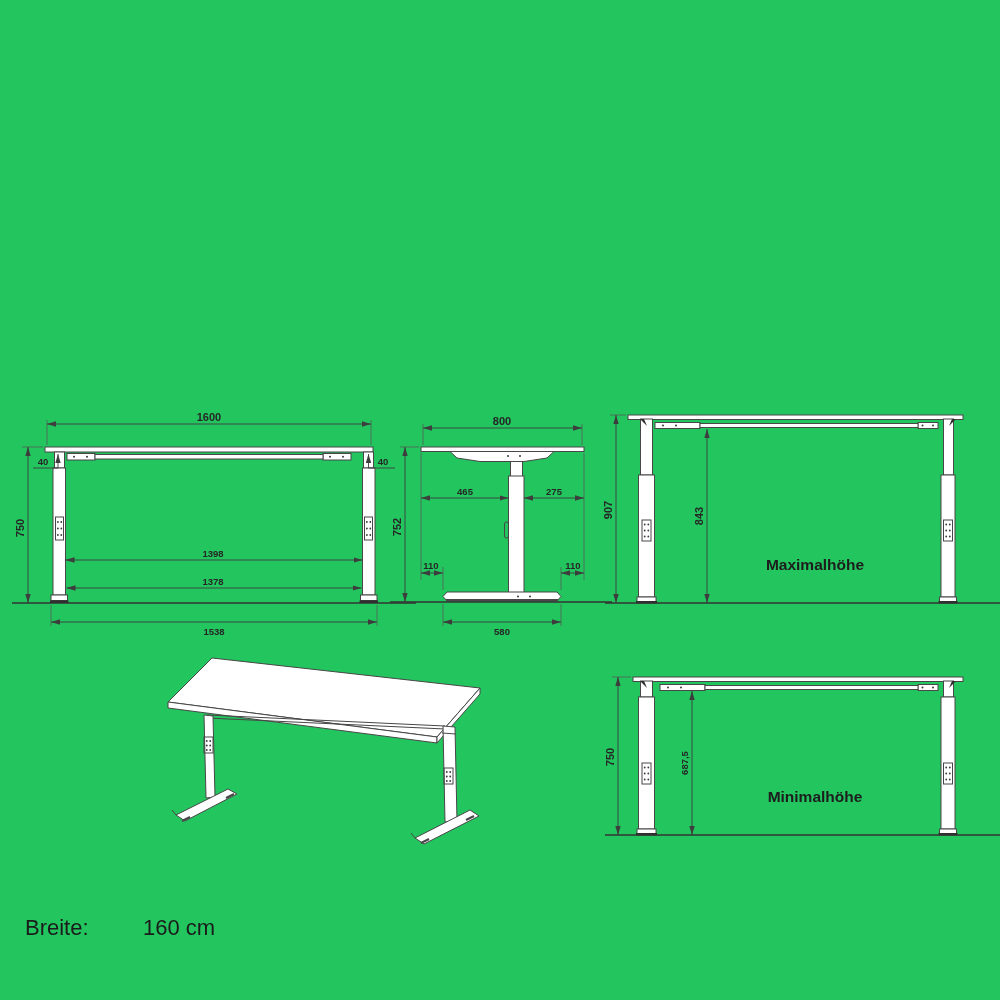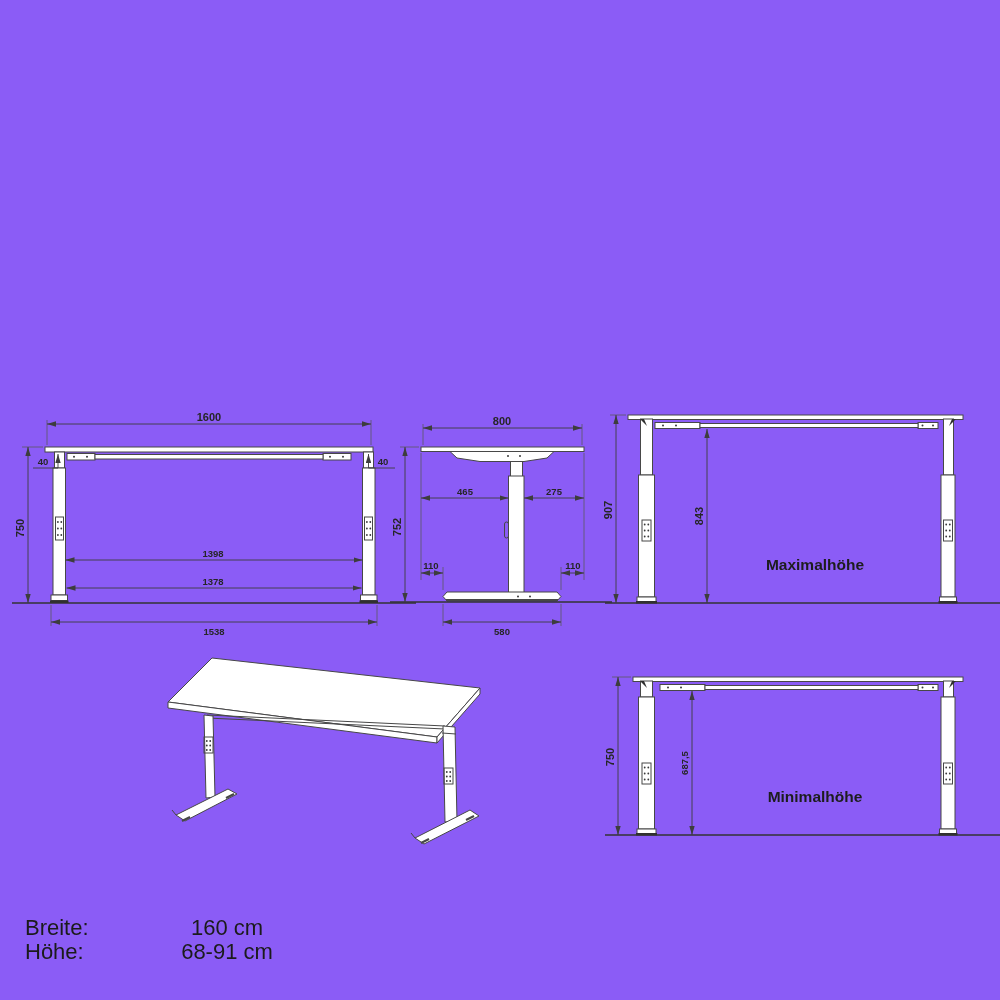--- a/index.html
+++ b/index.html
@@ -1,31 +1,31 @@
 <!DOCTYPE html>
 <html><head>
 <meta charset="utf-8">
 <style>
   html,body{margin:0;padding:0;background:#ffffff;}
-  .canvas{position:relative;width:1000px;height:1000px;background:#8b5cf6;overflow:hidden;
+  .canvas{position:relative;width:1000px;height:1000px;background:#22c55e;overflow:hidden;
           font-family:"Liberation Sans", sans-serif;}
   .view{position:absolute;}
   svg{display:block;overflow:visible;}
   svg text{fill:#262626;font-family:"Liberation Sans", sans-serif;font-weight:bold;}
   .geo{stroke:#474747;stroke-width:1;fill:#ffffff;}
   .geoln{stroke:#474747;stroke-width:1;fill:none;}
   .thin{stroke:#5a5a5a;stroke-width:0.75;fill:none;}
   .dim{stroke:#3d3d3d;stroke-width:0.9;fill:none;}
   .ground{stroke:#333333;stroke-width:1.7;fill:none;}
   .dark{fill:#2f2f2f;stroke:none;}
   .dot{fill:#3a3a3a;stroke:none;}
   .specs{position:absolute;left:25px;top:916px;width:300px;color:#1b1b1b;font-size:22px;line-height:23.5px;}
   .spec-row{display:flex;}
   .spec-label{width:118px;text-align:left;}
-  .spec-value{width:168px;text-align:center;}
+  .spec-value{width:168px;}
   .t11{font-size:11px;} .t10{font-size:9.5px;} .t15{font-size:15.5px;fill:#1d1d1d;}
 </style>
 </head>
 <body>
 
 <div class="canvas">
 
   <div class="view" style="left:8px;top:412px;">
     <svg width="412" height="228" viewBox="0 0 412 228">
       <defs>
@@ -316,19 +316,15 @@
         <line class="geoln" x1="328" y1="180" x2="336" y2="176" style="stroke-width:2"></line>
       </g>
     </svg>
   </div>
 
   <div class="specs">
     <div class="spec-row">
       <span class="spec-label">Breite:</span>
       <span class="spec-value">160 cm</span>
     </div>
-    <div class="spec-row">
-      <span class="spec-label">Höhe:</span>
-      <span class="spec-value">68-91 cm</span>
-    </div>
   </div>
 
 </div>
 
 </body></html>

